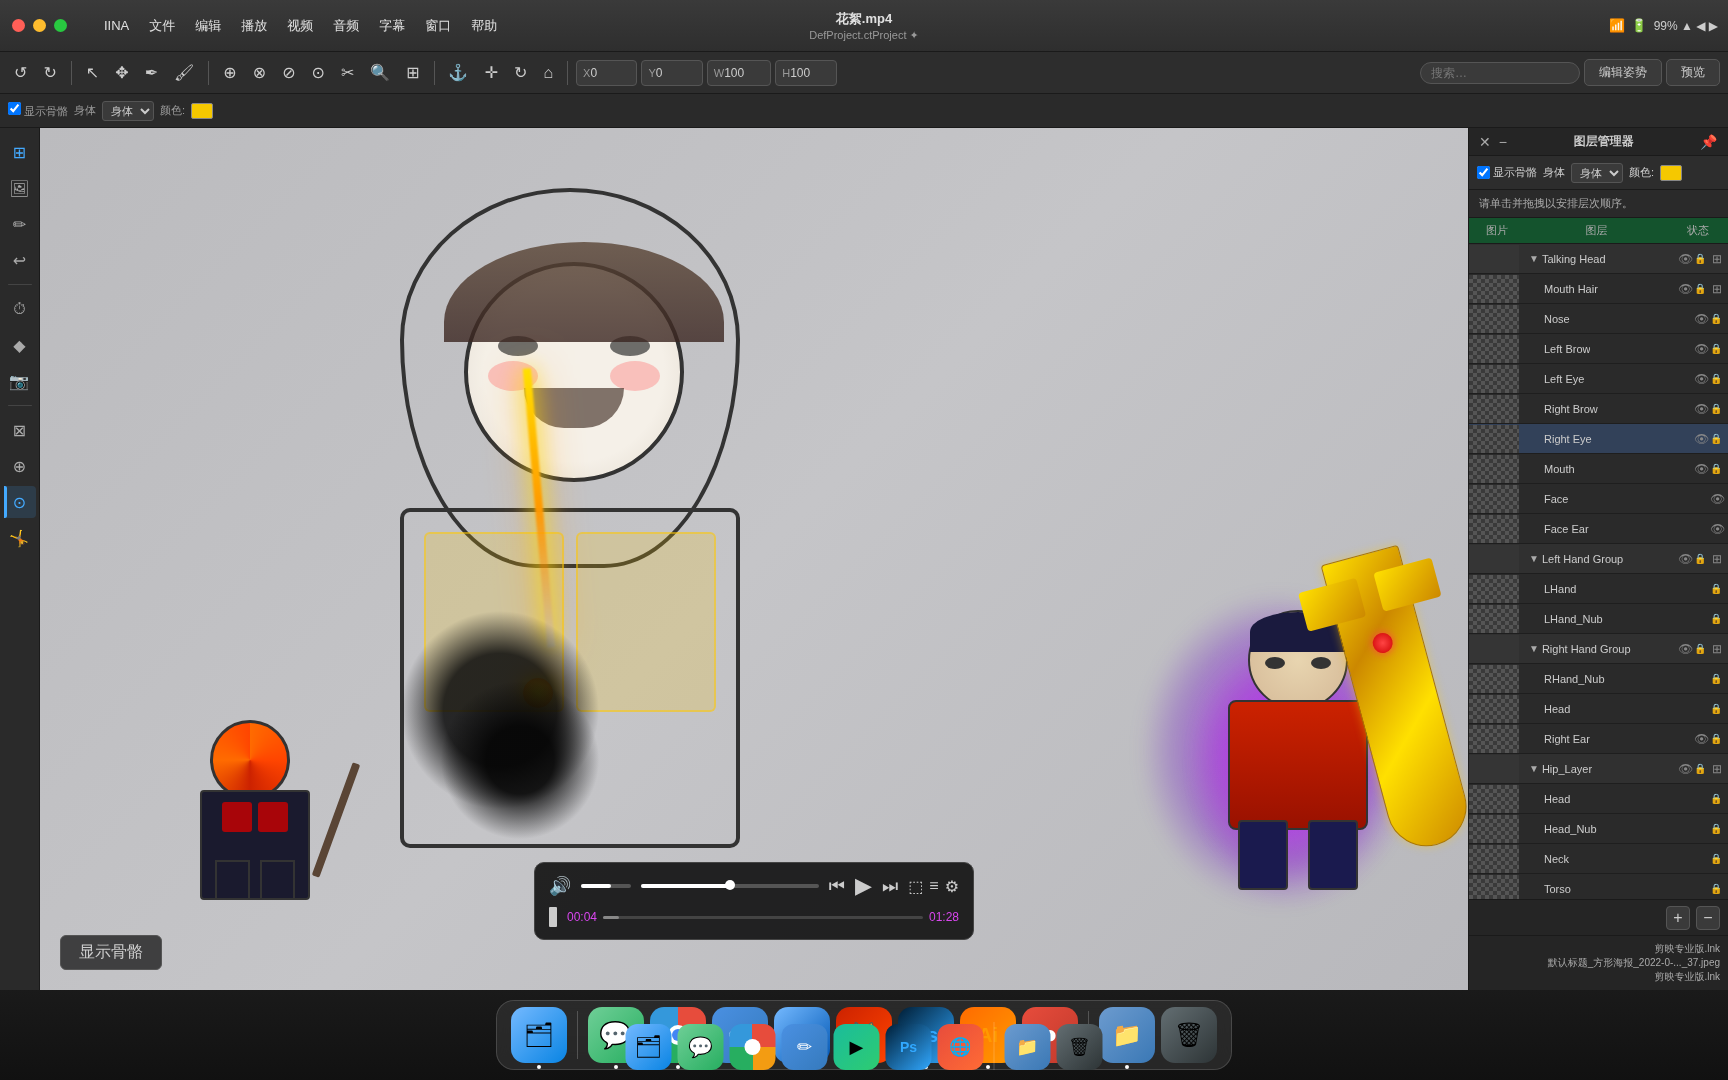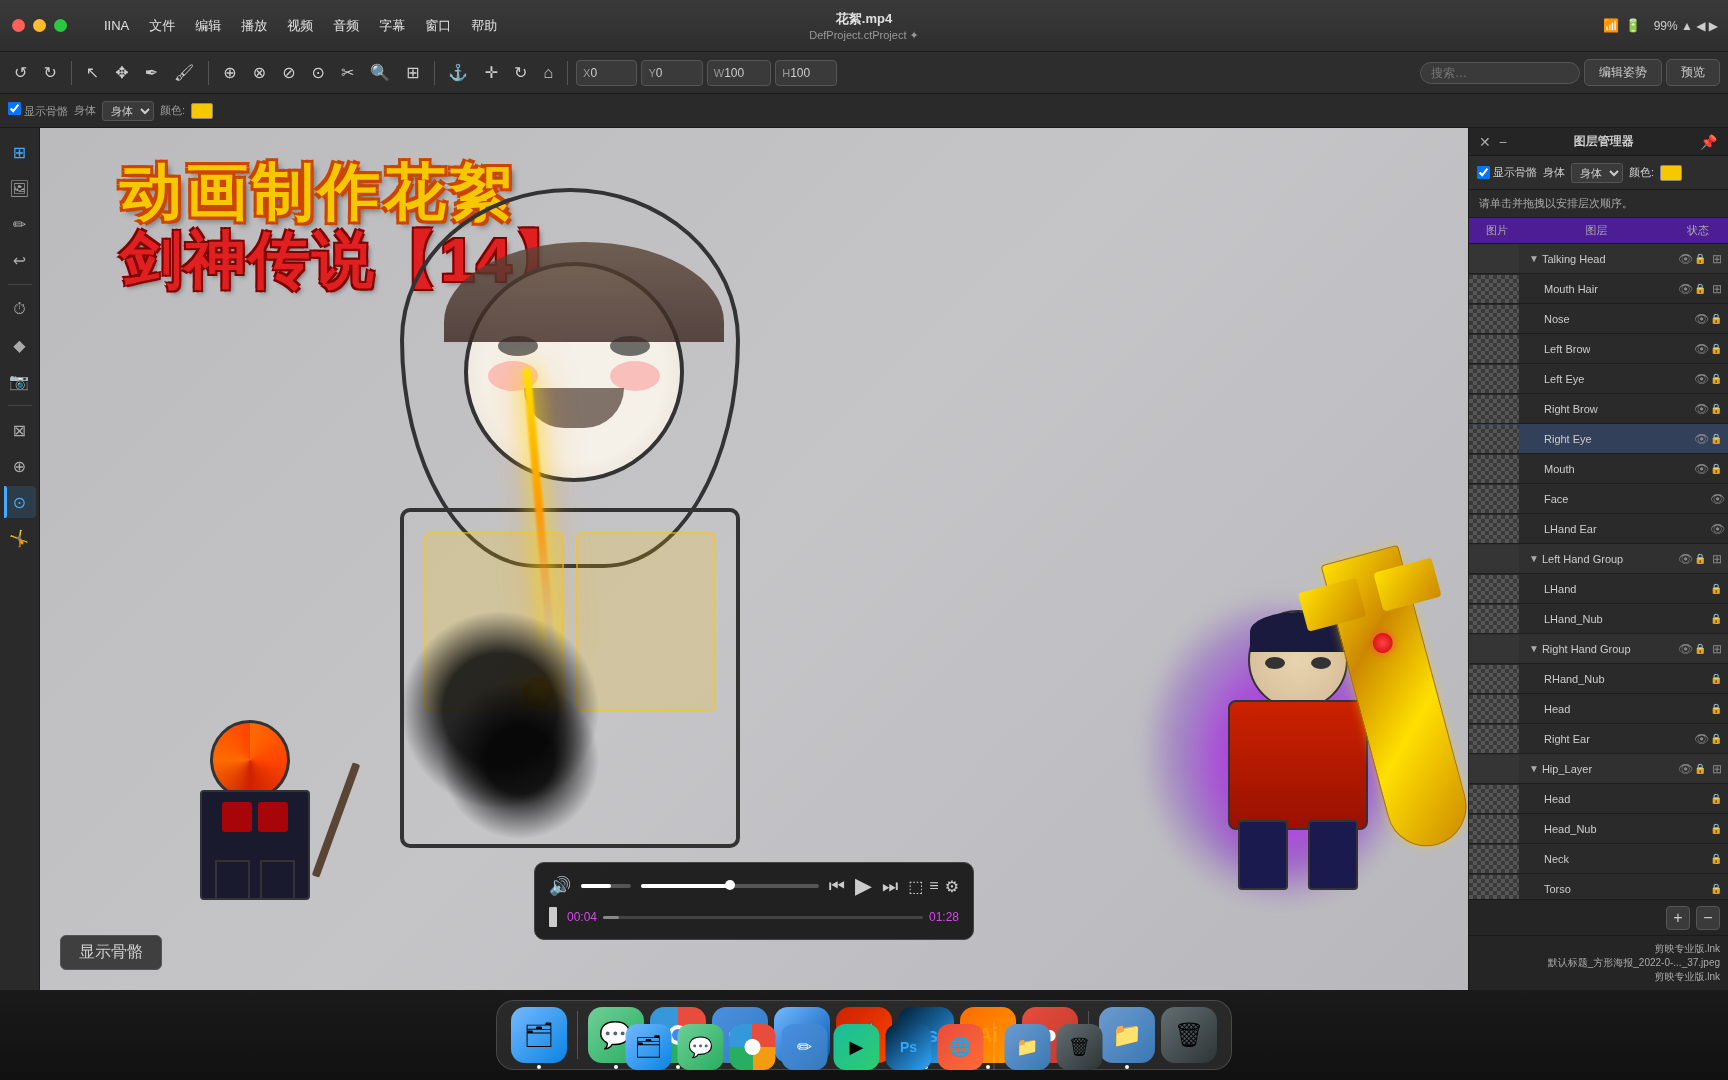--- a/index.html
+++ b/index.html
@@ -454,21 +454,21 @@
 
     
     #layer-table {
       flex: 1;
       overflow-y: auto;
       overflow-x: hidden;
     }
     .layer-table-header {
       display: grid;
       grid-template-columns: 56px 1fr 60px;
-      background: #4c1d95;
+      background: #14532d;
       border-bottom: 1px solid #1a1a1a;
       height: 26px;
       align-items: center;
     }
     .lth-cell {
       color: #aaa;
       font-size: 11px;
       text-align: center;
       padding: 0 4px;
     }
@@ -690,21 +690,21 @@
     <div class="menu-item">窗口</div>
     <div class="menu-item">帮助</div>
   </div>
   <div class="title-center">
     <div class="title-filename">花絮.mp4</div>
     <div class="title-project">DefProject.ctProject ✦</div>
   </div>
   <div class="title-bar-right">
     <span class="sys-icon">📶</span>
     <span class="sys-icon">🔋</span>
-    <span class="sys-icon" style="font-size:12px; color:#ccc;margin-left:6px;">99% ▲ ◀ ▶</span>
+    <span class="sys-icon" style="font-size:12px; color:#ccc;">99% ▲ ◀ ▶</span>
   </div>
 </div>
 
 <div id="toolbar">
   <button class="toolbar-btn">↺</button>
   <button class="toolbar-btn">↻</button>
   <div class="toolbar-sep"></div>
   <button class="toolbar-btn">↖</button>
   <button class="toolbar-btn">✥</button>
   <button class="toolbar-btn">✒</button>
@@ -780,24 +780,20 @@
     <div class="sidebar-icon" style="color:#4af; background:rgba(70,170,255,0.15); position:relative;">
       ⊙
       <div style="position:absolute; left:0; top:0; width:3px; height:100%; background:#4af; border-radius:0 2px 2px 0;"></div>
     </div>
     <div class="sidebar-icon">🤸</div>
   </div>
 
   <div id="canvas-area">
     <div class="canvas-scene">
 
-      <div class="title-text-overlay">
-        <div class="title-line1">动画制作花絮</div>
-        <div class="title-line2">剑神传说【14】</div>
-      </div>
 
       <div style="position:absolute; left:300px; top:60px; width:460px; height:660px;">
 
         <div style="position:absolute; left:60px; top:0; width:340px; height:380px; background:linear-gradient(135deg, #8090a0, #6070808); border-radius:50% 50% 40% 40% / 40% 40% 60% 60%; border:4px solid #333; overflow:hidden;">
 
           <div style="position:absolute; left:60px; top:70px; width:220px; height:220px; background:radial-gradient(ellipse, #f5f0e8 60%, #e0d8cc 100%); border-radius:50%; border:4px solid #333; overflow:hidden;">
 
             <div style="position:absolute; top:70px; left:30px; width:40px; height:20px; background:#333; border-radius:50%; opacity:0.7;"></div>
             <div style="position:absolute; top:70px; right:30px; width:40px; height:20px; background:#333; border-radius:50%; opacity:0.7;"></div>
 
@@ -1061,21 +1057,21 @@
           <div class="layer-actions">
             <span class="la-icon">👁</span>
           </div>
         </div>
         <div class="layer-row">
           <div class="layer-thumb">
             <div class="thumb-checker"></div>
           </div>
           <div class="layer-name-cell">
             <div class="layer-indent"></div>
-            <span class="layer-name">LHand Ear</span>
+            <span class="layer-name">Face Ear</span>
           </div>
           <div class="layer-actions">
             <span class="la-icon">👁</span>
           </div>
         </div>
         <div class="layer-row group">
           <div class="layer-thumb" style="background: rgb(53, 53, 53);"></div>
           <div class="layer-name-cell">
             <span class="group-arrow">▼</span>
             <span class="layer-name">Left Hand Group</span>

